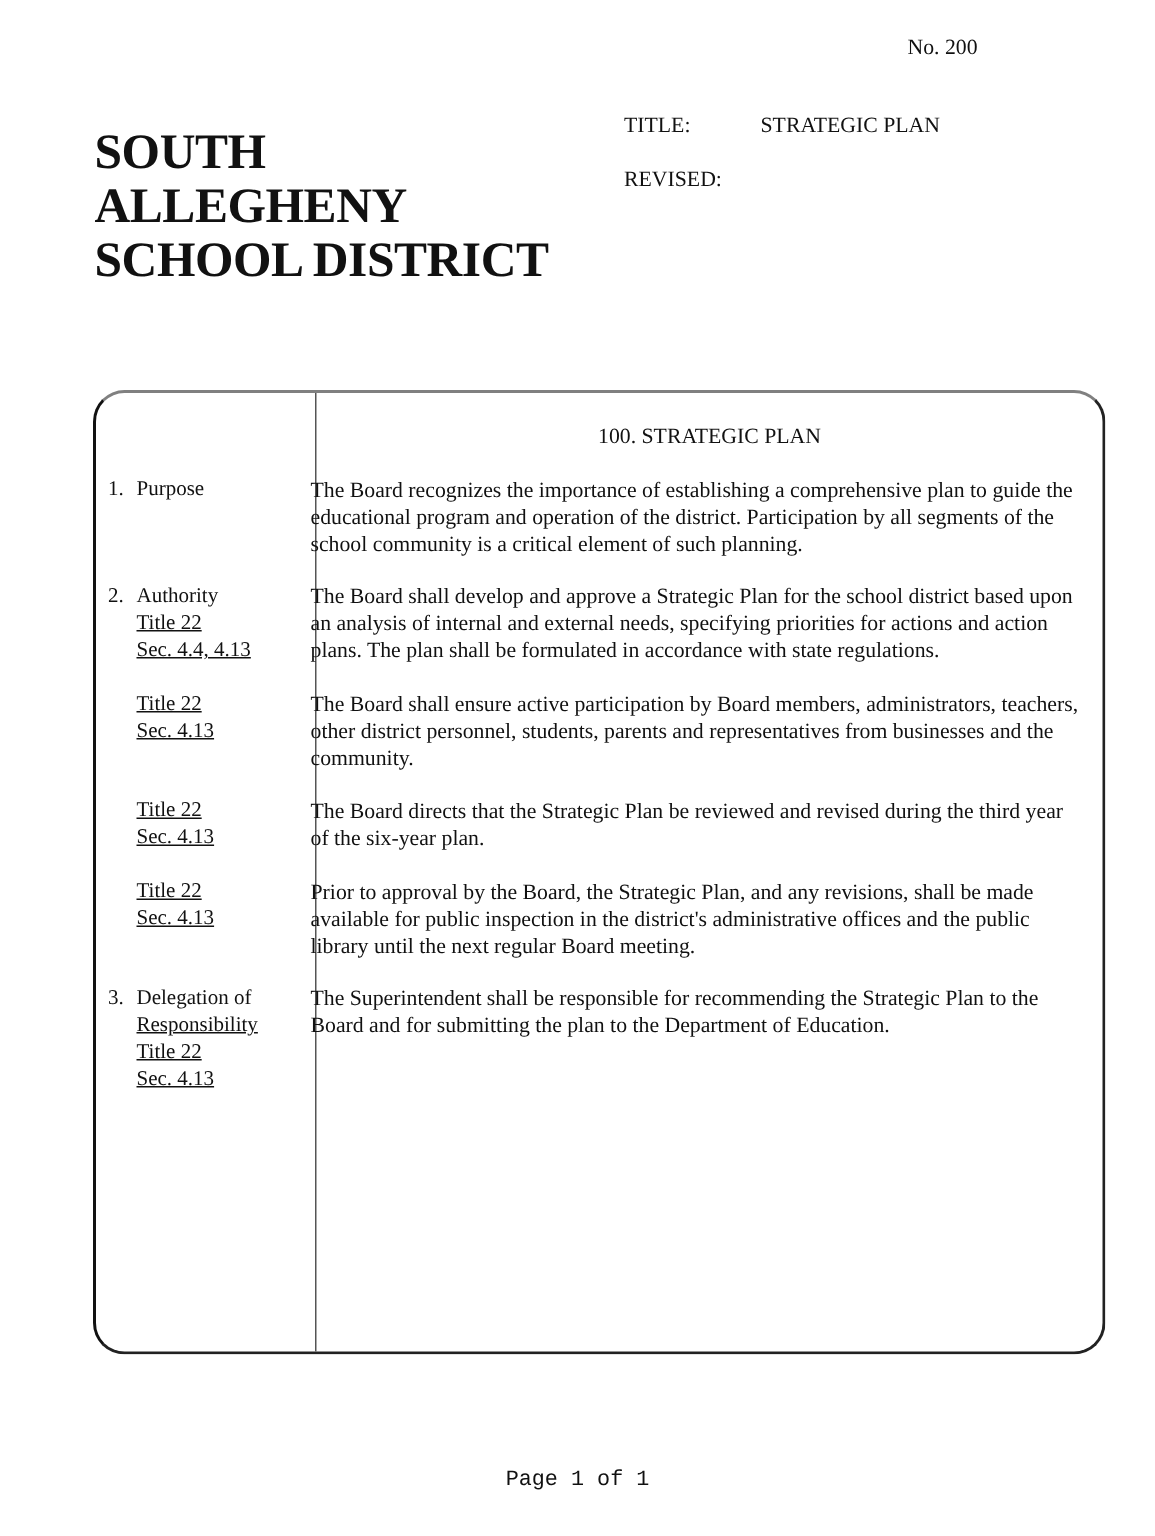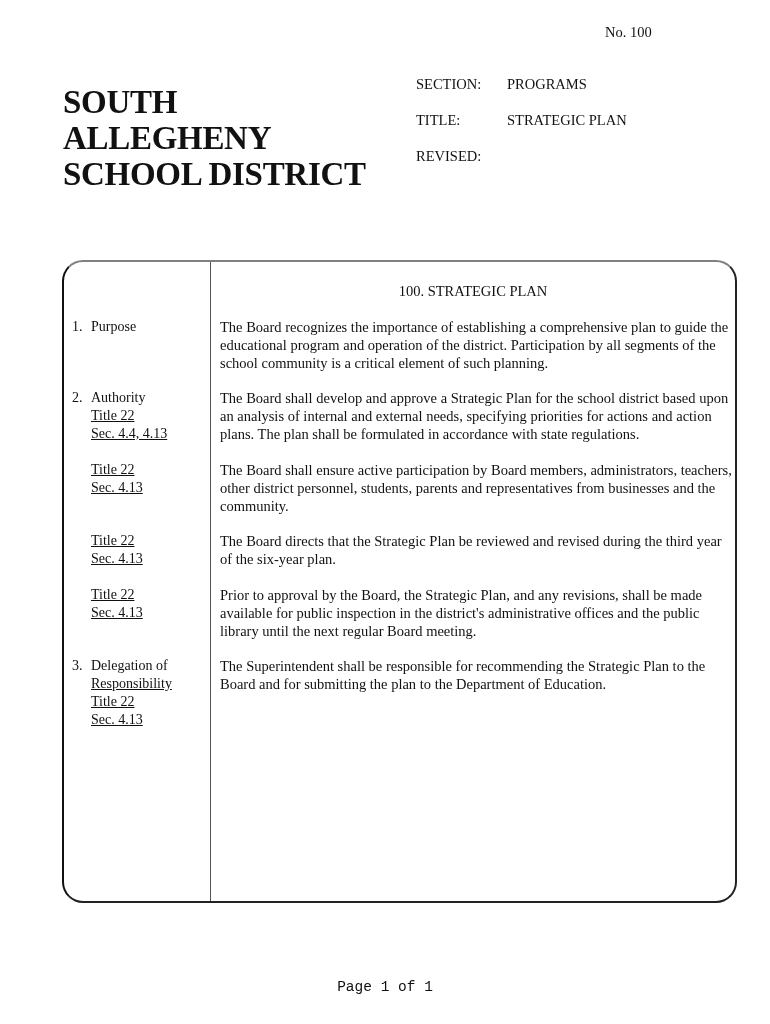--- a/index.html
+++ b/index.html
@@ -97,51 +97,47 @@
       display: inline-block;
       width: 19px;
     }
     .left-cell .sub {
       padding-left: 19px;
       white-space: nowrap;
       text-decoration: underline;
     }
     .right-cell {
       position: absolute;
-      left: 156px;
+      left: 143px;
       width: 512px;
       font-size: 14.5px;
       line-height: 18px;
     }
     .page-footer {
       position: absolute;
       top: 979px;
       left: 0;
       width: 770px;
       text-align: center;
       font-size: 14.5px;
       font-family: Liberation Mono, monospace;
     }
   </style>
 </head>
 <body>
 
-<div class="policy-no">No. 100</div>
+<div class="policy-no">No. 200</div>
 
 <div class="district-name">
   <div>SOUTH</div>
   <div>ALLEGHENY</div>
   <div>SCHOOL DISTRICT</div>
 </div>
 
 <div class="meta">
-  <div class="meta-row">
-    <span class="meta-label">SECTION:</span>
-    <span class="meta-value">PROGRAMS</span>
-  </div>
   <div class="meta-row">
     <span class="meta-label">TITLE:</span>
     <span class="meta-value">STRATEGIC PLAN</span>
   </div>
   <div class="meta-row">
     <span class="meta-label">REVISED:</span>
     <span class="meta-value"></span>
   </div>
 </div>
 

